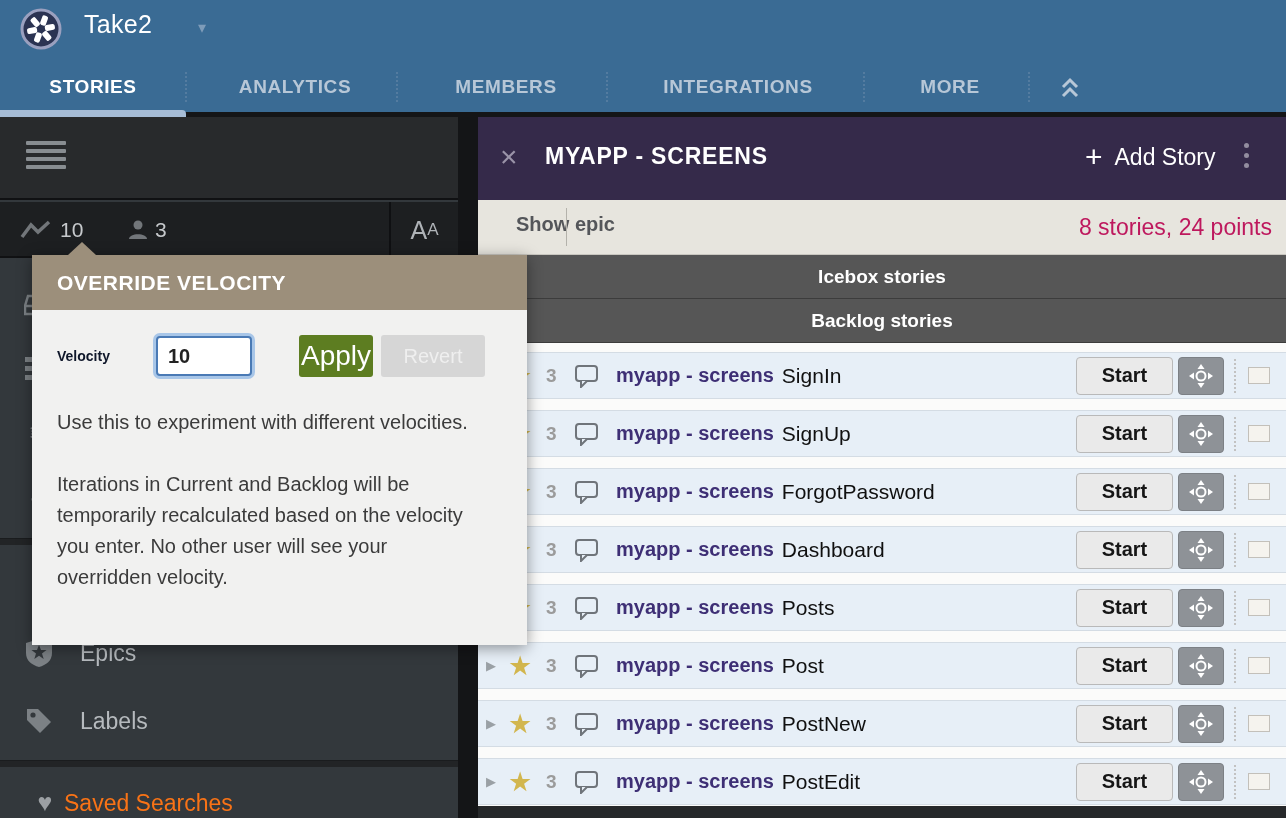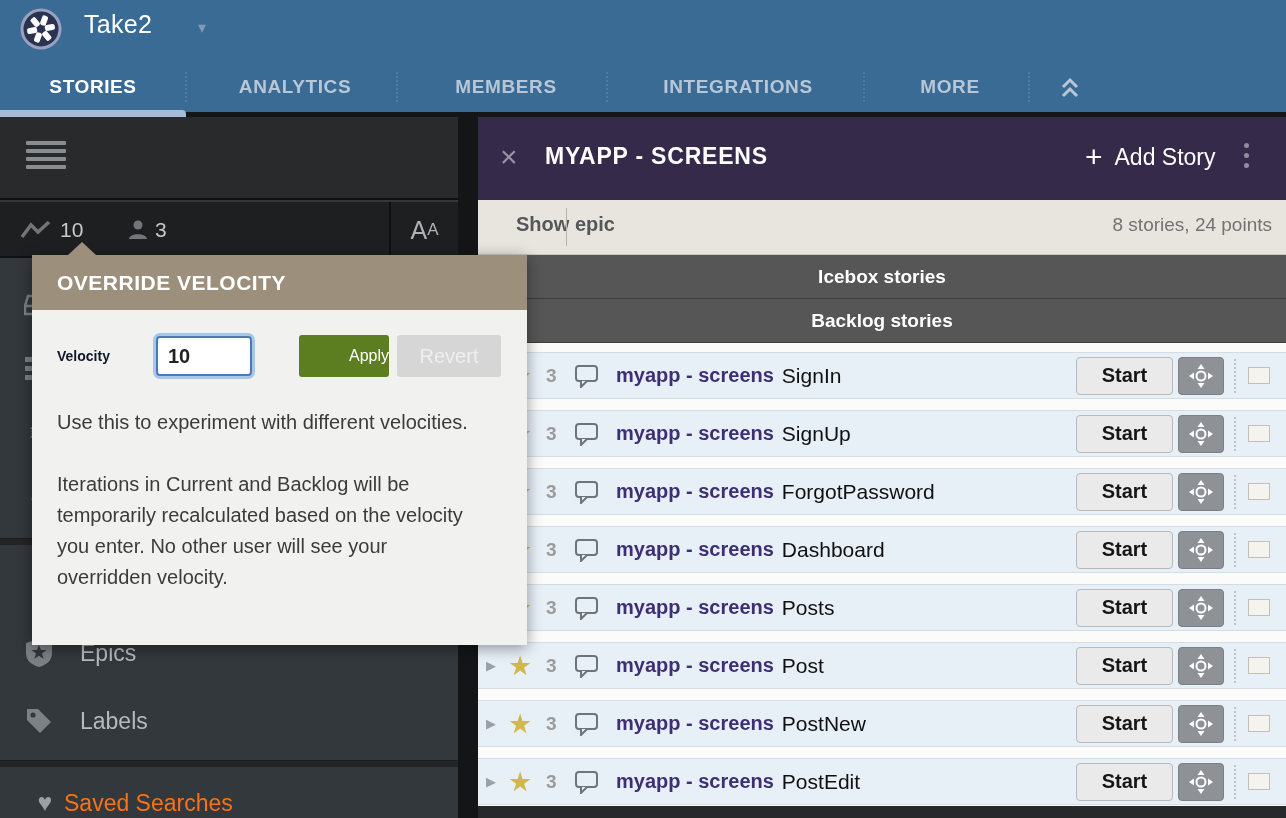--- a/index.html
+++ b/index.html
@@ -41,21 +41,21 @@
   .close-x { position:absolute; left:22px; top:24px; font-size:30px; color:#9a93a8; line-height:32px; }
   .panel-title { position:absolute; left:67px; top:26px; font-size:23px; font-weight:600; color:#ffffff; letter-spacing:.8px; }
   .add-story { position:absolute; left:607px; top:22px; display:flex; align-items:center; gap:12px; color:#ffffff; }
   .add-story .plus { font-size:30px; font-weight:300; line-height:36px; }
   .add-story .txt { font-size:23px; font-weight:500; }
   .kebab { position:absolute; left:766px; top:26px; width:6px; }
   .kebab i { display:block; width:5px; height:5px; border-radius:50%; background:#938d9f; margin-bottom:5px; }
   .showepic-bar { position:relative; width:808px; height:55px; background:#e7e5de; border-bottom:1px solid #c9c7c0; }
   .showepic-btn { position:absolute; left:10px; top:13px; font-size:20px; font-weight:700; color:#54565a;margin-left:28px; }
   .showepic-sep { position:absolute; left:88px; top:8px; height:38px; border-left:1px solid #b4b2ab; }
-  .story-summary { position:absolute; right:14px; top:14px; font-size:19px; color:#737373;margin-left:46px; }
+  .story-summary { position:absolute; right:14px; top:14px; font-size:23px; color:#be185d;margin-left:46px; }
   .section-bar { position:relative; width:808px; height:44px; background:#565656; border-bottom:1px solid #3c3c3c; display:flex; align-items:center; justify-content:center; }
   .section-bar span { color:#ffffff; font-size:19px; font-weight:700; }
   .story-list { width:808px; height:463px; background:#fbfbfa; padding-top:9px; }
   .story-row { position:relative; width:808px; height:47px; margin-bottom:11px; background:#e7eff7; border-top:1px solid #d4dce4; border-bottom:1px solid #d4dce4; display:flex; align-items:center; }
   .tri { width:14px; margin-left:8px; font-size:13px; color:#9aa0a5; }
   .star { width:30px; margin-left:8px; font-size:27px; color:#d2b64e; line-height:30px; }
   .pts { width:14px; margin-left:8px; font-size:19px; font-weight:700; color:#9b9b9b; }
   .bubble { margin-left:14px; }
   .story-label { margin-left:16px; font-size:20px; font-weight:700; color:#3e2f75; white-space:nowrap; }
   .story-title { margin-left:8px; font-size:21px; color:#101010; white-space:nowrap; }
@@ -66,21 +66,21 @@
   .checkbox { width:22px; height:17px; background:#f5f3ee; border:1px solid #c3c0ba; margin-right:16px; }
 
   
   .popover { position:absolute; left:32px; top:255px; width:495px; height:390px; z-index:40; box-shadow:0 3px 14px rgba(0,0,0,.4); }
   .popover-caret { position:absolute; left:68px; top:242px; width:0; height:0; border-left:14px solid transparent; border-right:14px solid transparent; border-bottom:13px solid #9c8f7b; z-index:41; }
   .pop-header { width:495px; height:55px; background:#9c8f7b; line-height:55px; padding-left:25px; font-size:21px; font-weight:700; color:#ffffff; letter-spacing:.5px; }
   .pop-body { width:495px; height:335px; background:#f1f1f0; padding:25px 25px 0 25px; }
   .field-row { display:flex; align-items:center; margin-bottom:30px; }
   .field-label { font-size:14px; font-weight:700; color:#0f172a; width:99px; }
   .vel-input { width:96px; height:40px; border:2px solid #4a7ab5; border-radius:4px; box-shadow:0 0 0 3px #a8c6e8; background:#ffffff; font-family:"Liberation Sans",sans-serif; font-size:20px; font-weight:700; color:#222; padding-left:10px; margin-right:47px; }
-  .apply-btn { width:90px; height:42px; background:#5d7d21; border:none; border-radius:3px; color:#ffffff; font-family:"Liberation Sans",sans-serif; font-size:16px; margin-right:8px;text-align:right; }
+  .apply-btn { width:74px; height:42px; background:#5d7d21; border:none; border-radius:3px; color:#ffffff; font-family:"Liberation Sans",sans-serif; font-size:28px; margin-right:8px; }
   .revert-btn { width:104px; height:42px; background:#d6d6d6; border:none; border-radius:3px; color:#efefef; font-family:"Liberation Sans",sans-serif; font-size:20px; }
   .pop-body p { width:424px; font-size:20px; line-height:31px; color:#3b3b3b; margin-bottom:31px; }
 </style>
 </head>
 <body>
 
 <div class="root">
 
   <div class="app-header">
     <svg class="logo" viewBox="0 0 42 42">

